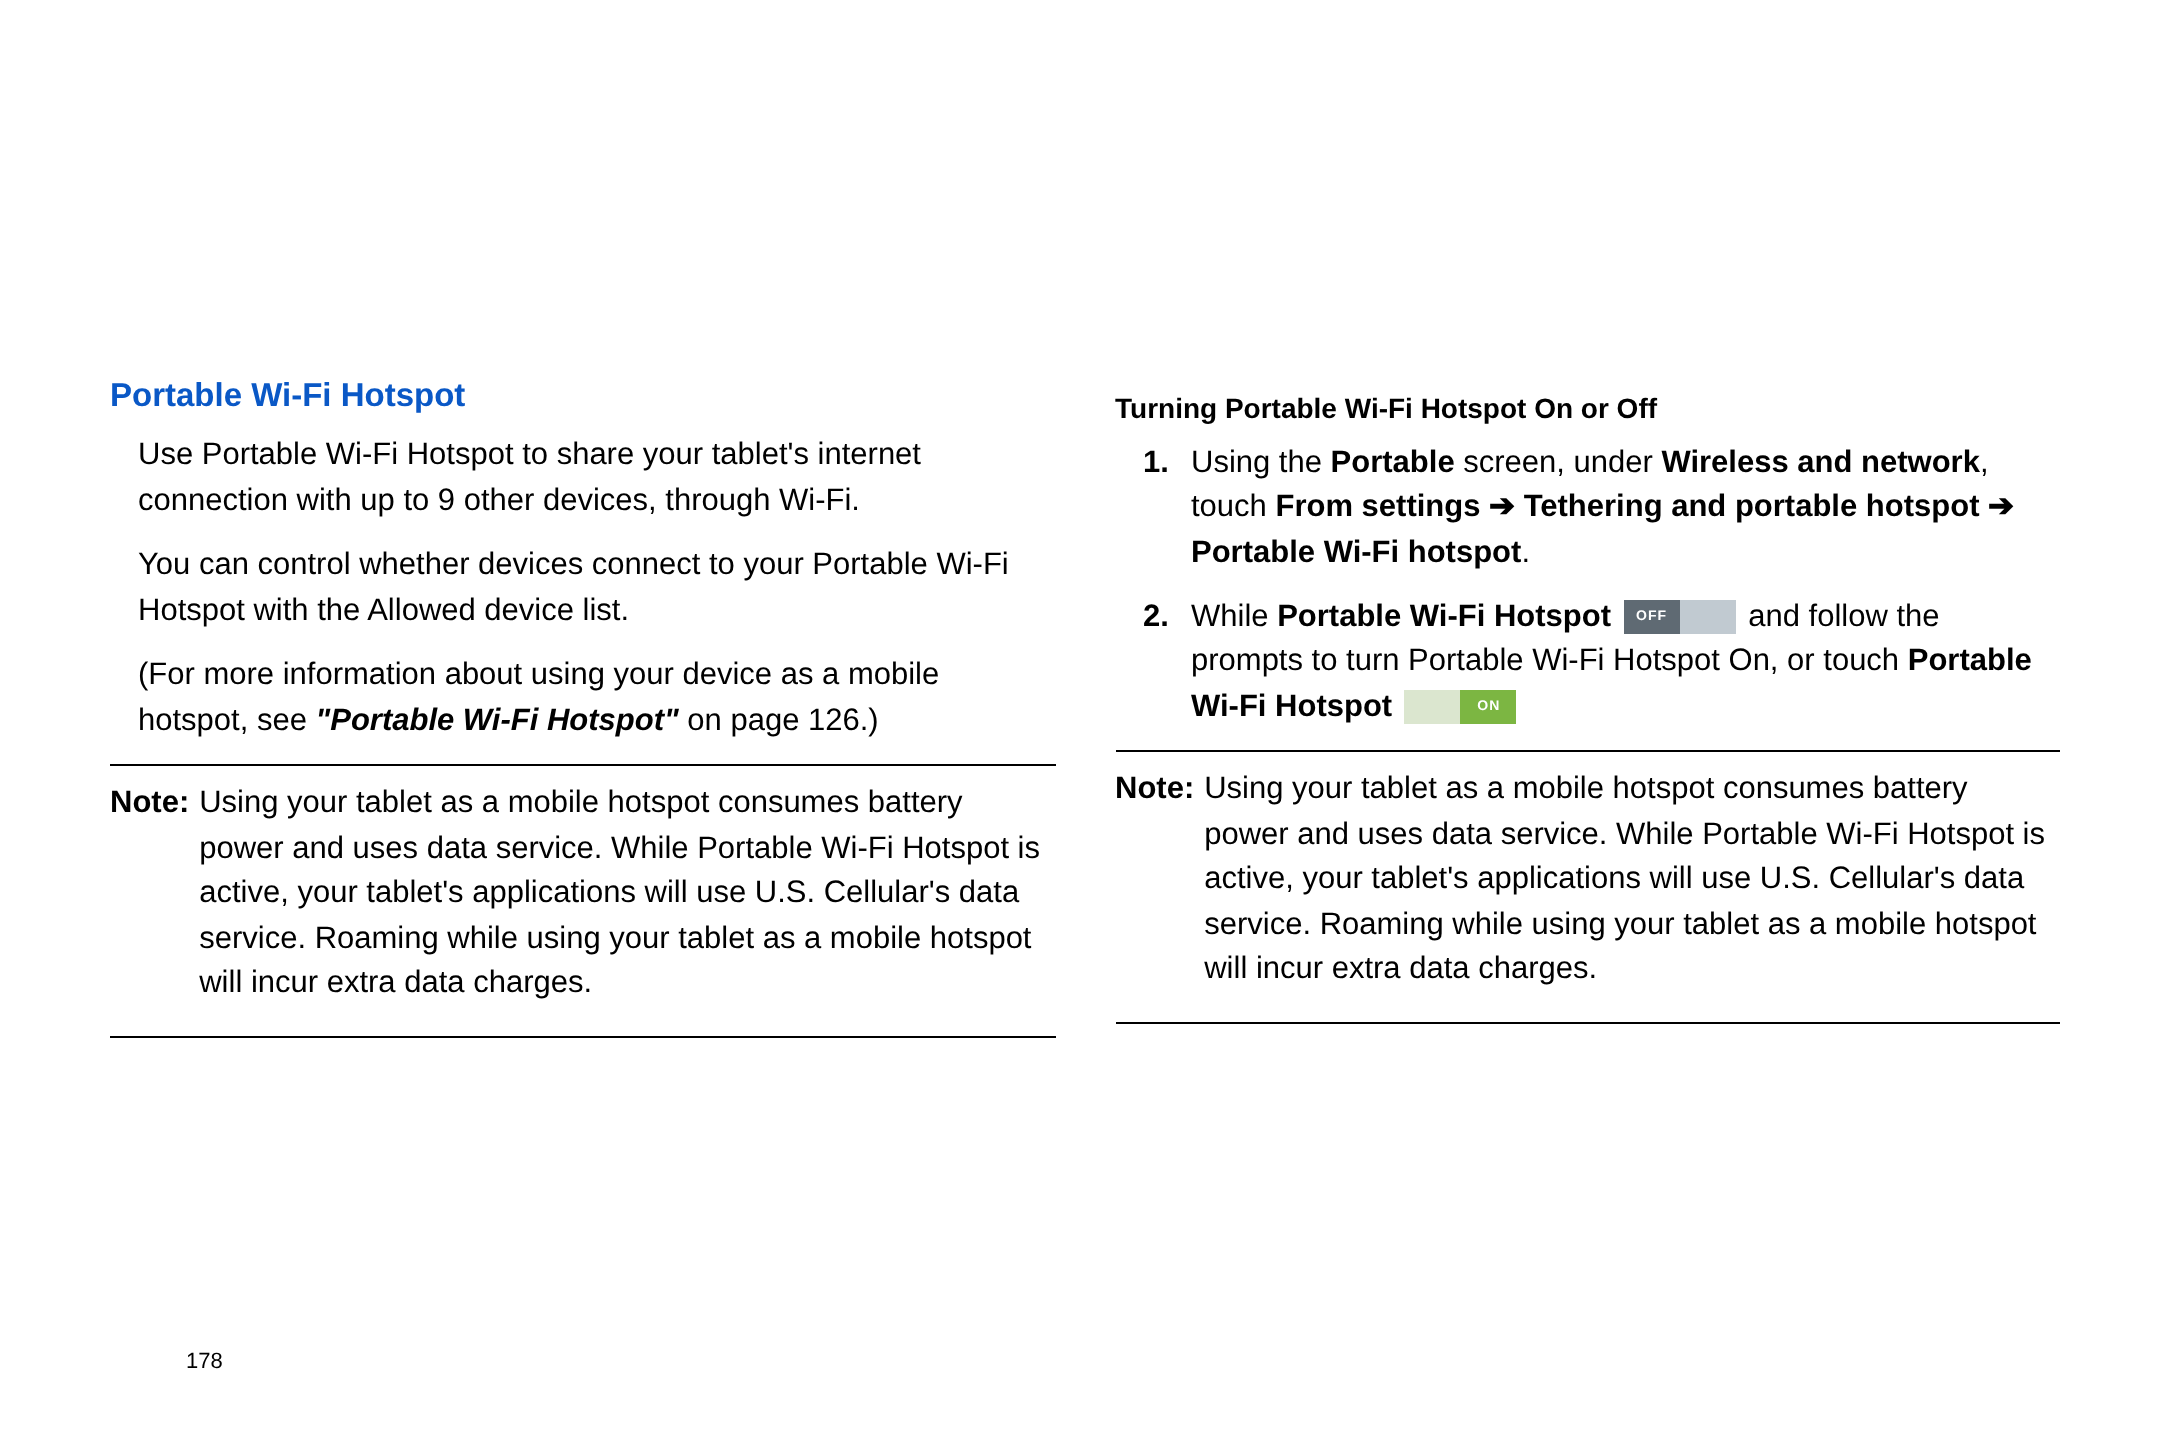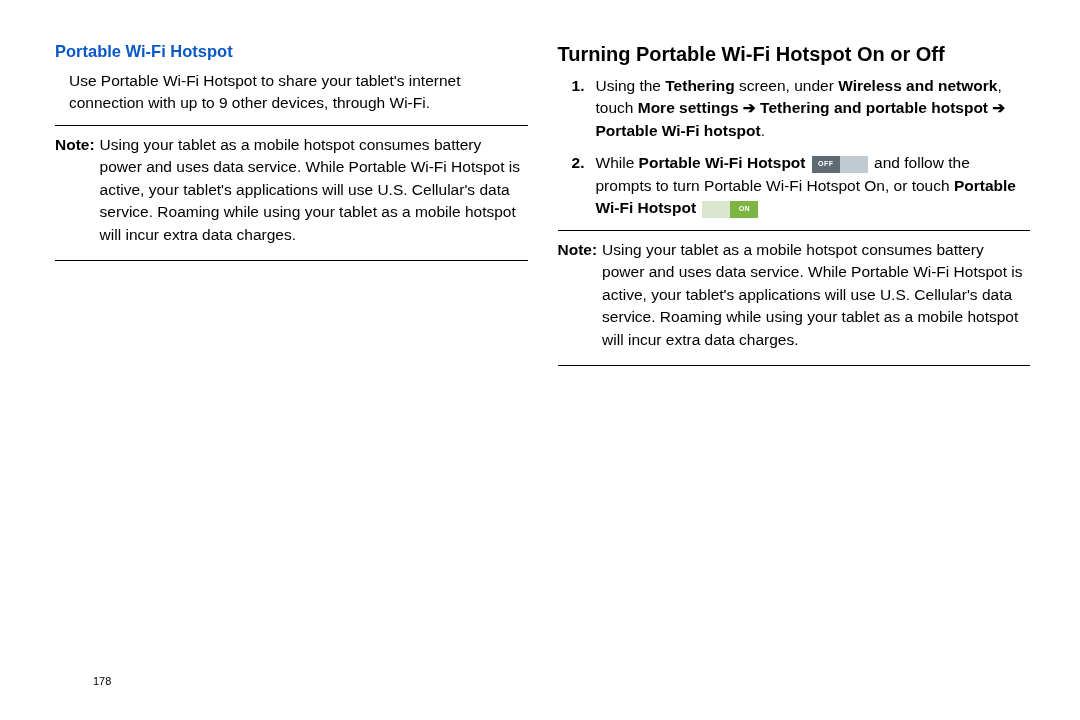--- a/index.html
+++ b/index.html
@@ -11,33 +11,34 @@
     font-size: 15.5px;
     line-height: 1.45;
     padding: 40px 50px 30px 55px;
     display: flex;
     flex-direction: column;
   }
   .columns {
     display: flex;
     gap: 30px;
     flex: 1;
+    align-items: center;
   }
   .col {
     width: 50%;
   }
   .section-title {
     color: #0a58c6;
     font-weight: 700;
     font-size: 16.5px;
     margin-bottom: 6px;
   }
   .subhead {
     font-weight: 700;
-    font-size: 20px;
+    font-size: 14px;
     margin-bottom: 6px;
   }
   .para {
     margin: 0 0 10px 14px;
     font-size: 15.5px;
   }
   .para-first { margin-top: 2px; }
   .xref-i { font-style: italic; font-weight: 700; }
   hr.rule {
     border: none;
@@ -104,39 +105,43 @@
 </style>
 </head>
 <body>
 
 <div class="columns">
 
   <div class="col">
     <div class="section-title">Portable Wi-Fi Hotspot</div>
 
     <p class="para para-first">Use Portable Wi-Fi Hotspot to share your tablet's internet connection with up to 9 other devices, through Wi-Fi.</p>
+    <p class="para">You can control whether devices connect to your Portable Wi-Fi Hotspot with the Allowed device list.</p>
+    <p class="para">
+      <span>(For more information about using your device as a mobile hotspot, see </span><span class="xref-i">"Portable Wi-Fi Hotspot"</span><span> on page 126.)</span>
+    </p>
 
     <hr class="rule">
 
     <div class="note">
       <div class="label">Note:</div>
       <div class="body">
         <div class="np">Using your tablet as a mobile hotspot consumes battery power and uses data service. While Portable Wi-Fi Hotspot is active, your tablet's applications will use U.S. Cellular's data service. Roaming while using your tablet as a mobile hotspot will incur extra data charges.</div>
       </div>
     </div>
 
     <hr class="rule">
   </div>
 
   <div class="col">
     <div class="subhead">Turning Portable Wi-Fi Hotspot On or Off</div>
 
     <ol class="steps">
       <li>
-        <span>Using the </span><span class="b">Tethering</span><span> screen, under </span><span class="b">Wireless and network</span><span>, touch </span><span class="b">More settings</span><span class="arrow"> ➔ </span><span class="b">Tethering and portable hotspot</span><span class="arrow"> ➔ </span><span class="b">Portable Wi-Fi hotspot</span><span>.</span>
+        <span>Using the </span><span class="b">Portable</span><span> screen, under </span><span class="b">Wireless and network</span><span>, touch </span><span class="b">From settings</span><span class="arrow"> ➔ </span><span class="b">Tethering and portable hotspot</span><span class="arrow"> ➔ </span><span class="b">Portable Wi-Fi hotspot</span><span>.</span>
       </li>
       <li>
         <span>While </span><span class="b">Portable Wi-Fi Hotspot</span>
         <span class="toggle off">
           <span class="half l">OFF</span>
             <span class="half r"></span>
         </span>
         <span> and follow the prompts to turn Portable Wi-Fi Hotspot On, or touch </span><span class="b">Portable Wi-Fi Hotspot</span>
         <span class="toggle on">
           <span class="half l"></span>

